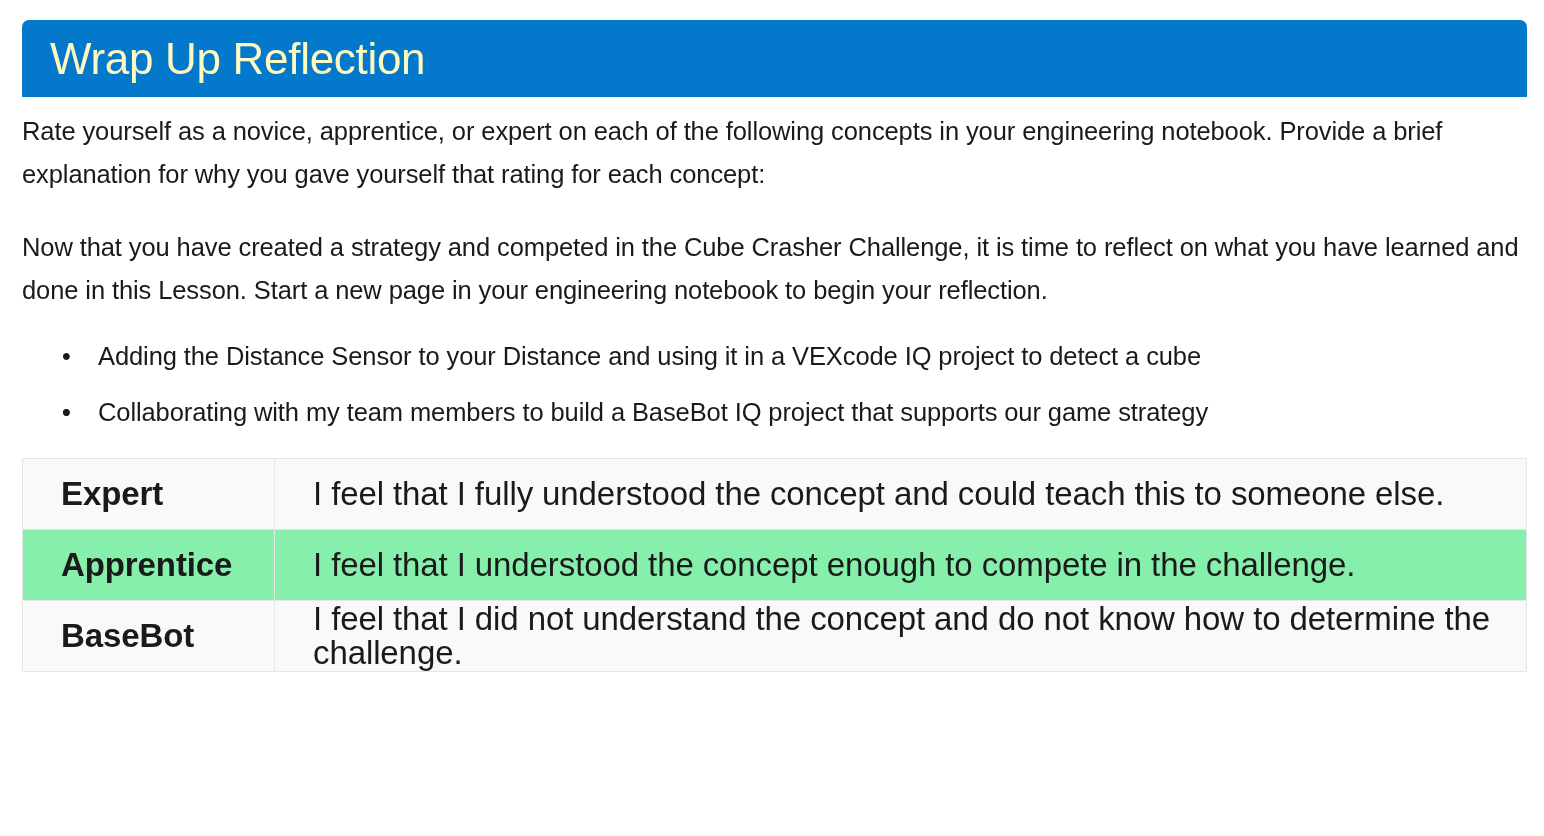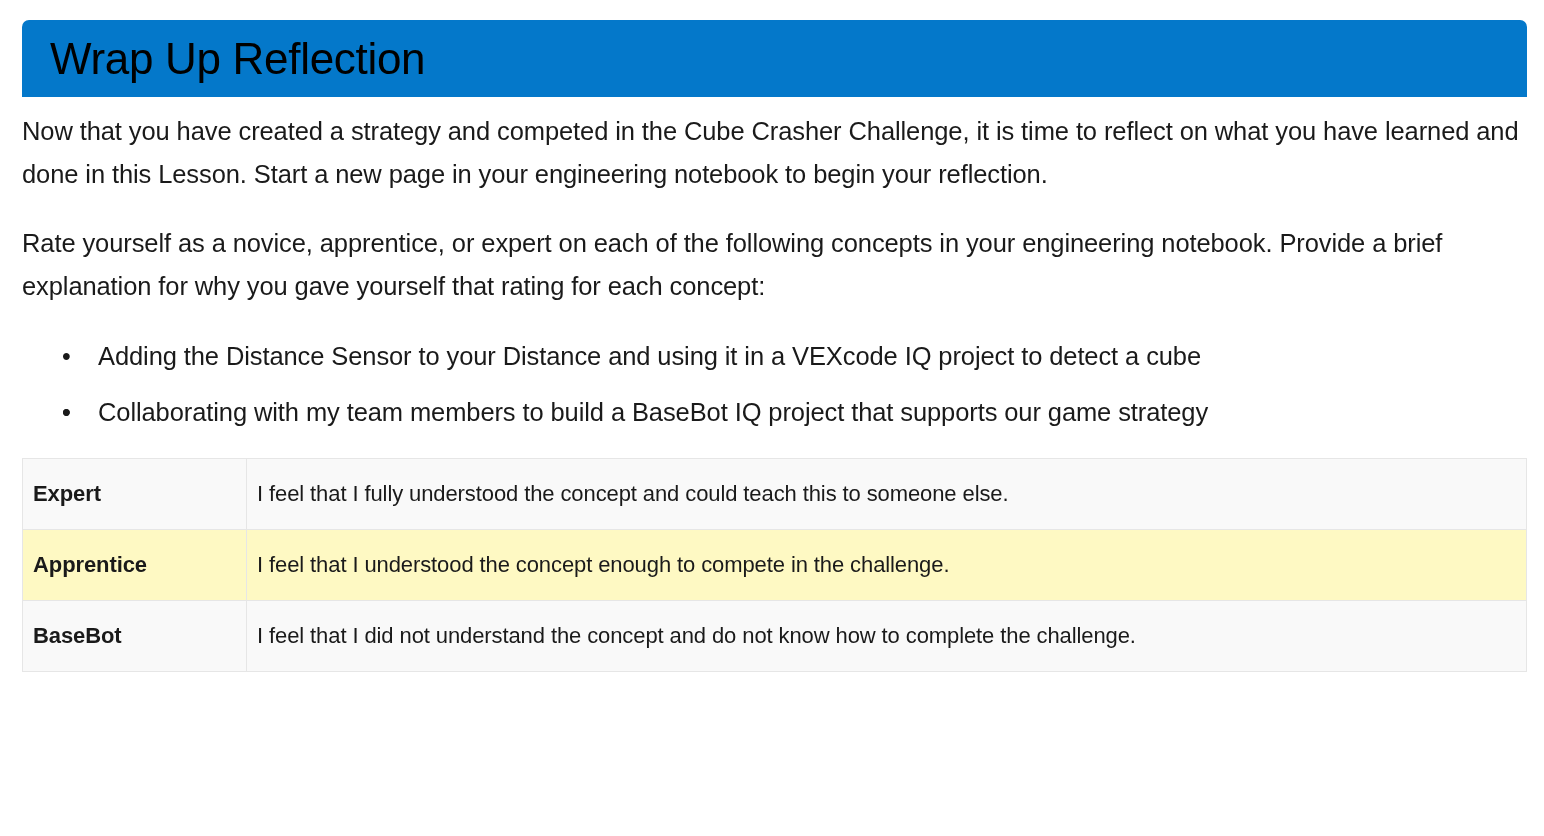--- a/index.html
+++ b/index.html
@@ -32,21 +32,21 @@
     border-top-left-radius: 7px;
     border-top-right-radius: 7px;
     box-sizing: border-box;
   }
   .banner-title {
     position: absolute;
     left: 28px;
     top: 50%;
     transform: translateY(-50%);
     margin: 0;
-    color: #000000;
+    color: #fef9c3;
     font-size: 44px;
     font-weight: 400;
     letter-spacing: -0.3px;
     line-height: 1.05;
     white-space: nowrap;
     font-family: "Liberation Sans", "DejaVu Sans", sans-serif;
   }
 
   
   .content {
@@ -96,53 +96,53 @@
 
   
   table.rubric {
     border-collapse: collapse;
     width: 1505px;
     table-layout: fixed;
     margin-top: 2px;
   }
   table.rubric td {
     border: 1px solid #e6e6e6;
-    padding: 0 0 0 10px;
+    padding: 0 0 0 38px;
     height: 70px;
-    font-size: 22px;
+    font-size: 33px;
     line-height: 34px;
     color: #1a1a1a;
     vertical-align: middle;
     letter-spacing: -0.1px;
   }
   table.rubric td.level {
     width: 213px;
     font-weight: bold;
   }
   table.rubric tr.odd td {
     background: #f9f9f9;
   }
   table.rubric tr.even td {
-    background: #fef9c3;
+    background: #86efac;
   }
 </style>
 </head>
 <body>
 
 <div class="page">
 
   <div class="banner">
     <h1 class="banner-title">Wrap Up Reflection</h1>
   </div>
 
   <div class="content">
 
+    <p class="para">Rate yourself as a novice, apprentice, or expert on each of the following concepts in your engineering notebook. Provide a brief explanation for why you gave yourself that rating for each concept:</p>
+
     <p class="para tight">Now that you have created a strategy and competed in the Cube Crasher Challenge, it is time to reflect on what you have learned and done in this Lesson. Start a new page in your engineering notebook to begin your reflection.</p>
-
-    <p class="para">Rate yourself as a novice, apprentice, or expert on each of the following concepts in your engineering notebook. Provide a brief explanation for why you gave yourself that rating for each concept:</p>
 
     <ul class="concepts">
       <li>
         <span class="bullet">•</span>
         <span>Adding the Distance Sensor to your Distance and using it in a VEXcode IQ project to detect a cube</span>
       </li>
       <li>
         <span class="bullet">•</span>
       </li>
       <li>
@@ -157,19 +157,19 @@
         <tr class="odd">
           <td class="level">Expert</td>
           <td class="desc">I feel that I fully understood the concept and could teach this to someone else.</td>
         </tr>
         <tr class="even">
           <td class="level">Apprentice</td>
           <td class="desc">I feel that I understood the concept enough to compete in the challenge.</td>
         </tr>
         <tr class="odd">
           <td class="level">BaseBot</td>
-          <td class="desc">I feel that I did not understand the concept and do not know how to complete the challenge.</td>
+          <td class="desc">I feel that I did not understand the concept and do not know how to determine the challenge.</td>
         </tr>
       </tbody>
     </table>
 
   </div>
 </div>
 
 </body></html>

